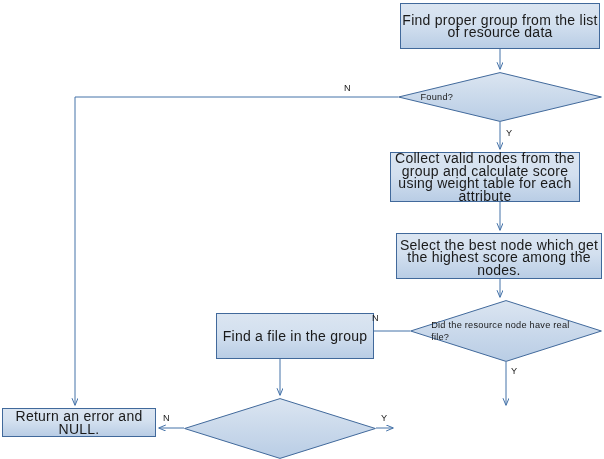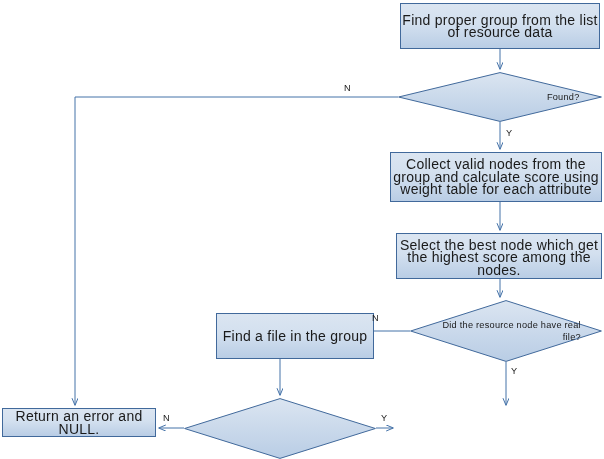--- a/index.html
+++ b/index.html
@@ -52,21 +52,21 @@
     position: absolute;
     left: 0;
     top: 0;
     width: 100%;
     height: 100%;
   }
   .decision .dlabel {
     position: relative;
     z-index: 2;
     width: 78%;
-    text-align: right;
+    text-align: left;
   }
   .edge-label {
     position: absolute;
     font-size: 9.2px;
     color: #1a1a1a;
     letter-spacing: 0.2px;
     white-space: nowrap;
   }
 </style>
 </head>
@@ -114,21 +114,21 @@
         <linearGradient id="dg1" x1="0" y1="0" x2="0" y2="1">
           <stop offset="0%" stop-color="#dbe5f1"></stop>
             <stop offset="100%" stop-color="#b9cde5"></stop>
         </linearGradient>
       </defs>
       <polygon points="102,0.6 203.4,25 102,49.4 0.6,25" fill="url(#dg1)" stroke="#41699b" stroke-width="1"></polygon>
     </svg>
     <span class="dlabel">Found?</span>
   </div>
 
-  <div class="node process" style="left:390px; top:152px; width:212px; height:50px;">
+  <div class="node process" style="left:390px; top:152px; width:190px; height:50px;">
     <span>Collect valid nodes from the group and calculate score using weight table for each attribute</span>
   </div>
 
   <div class="node process" style="left:396px; top:233px; width:206px; height:46px;align-items:flex-end;">
     <span>Select the best node which get the highest score among the nodes.</span>
   </div>
 
   <div class="node decision" style="left:410px; top:300px; width:192px; height:62px;">
     <svg class="dshape" viewBox="0 0 192 62" preserveAspectRatio="none">
       <defs>

